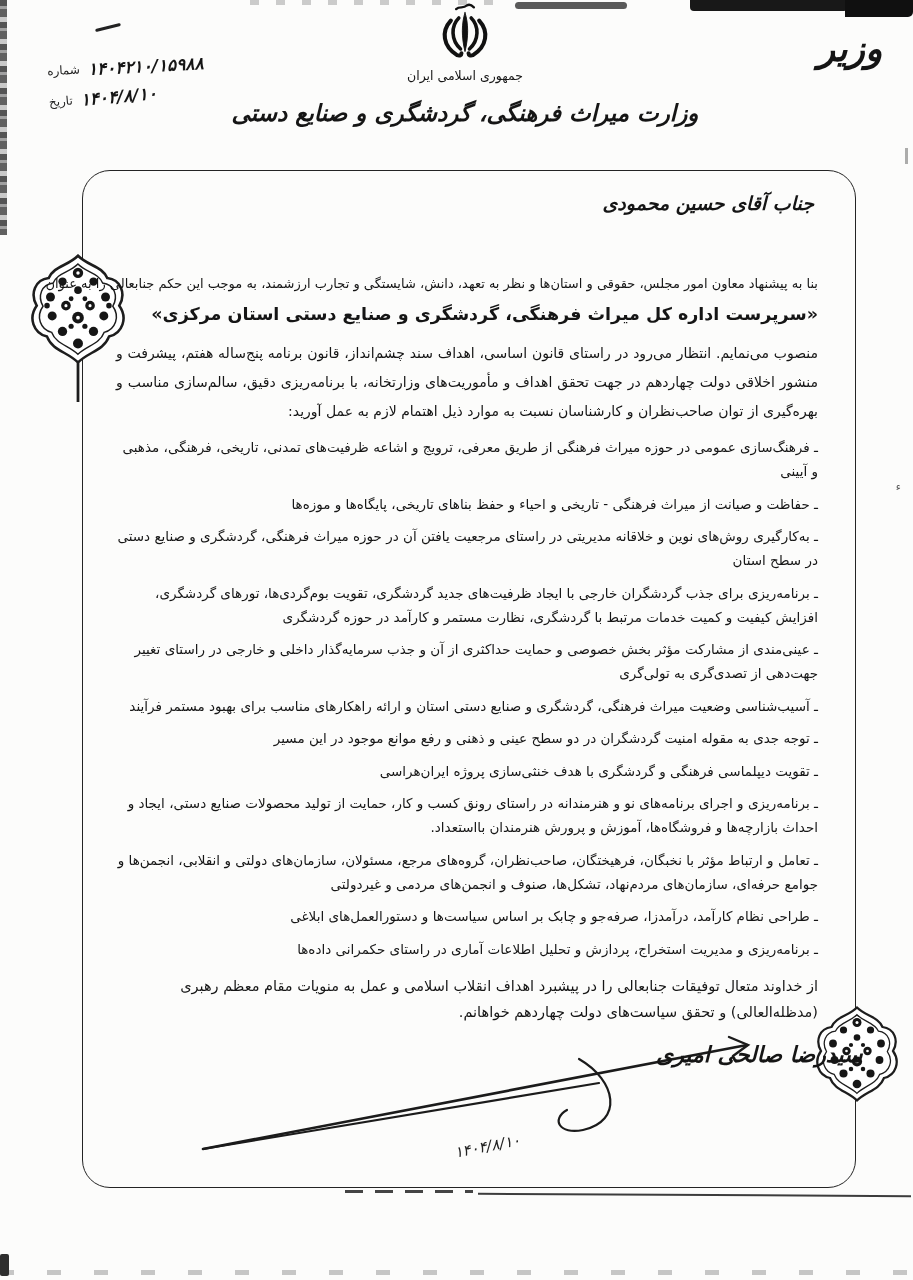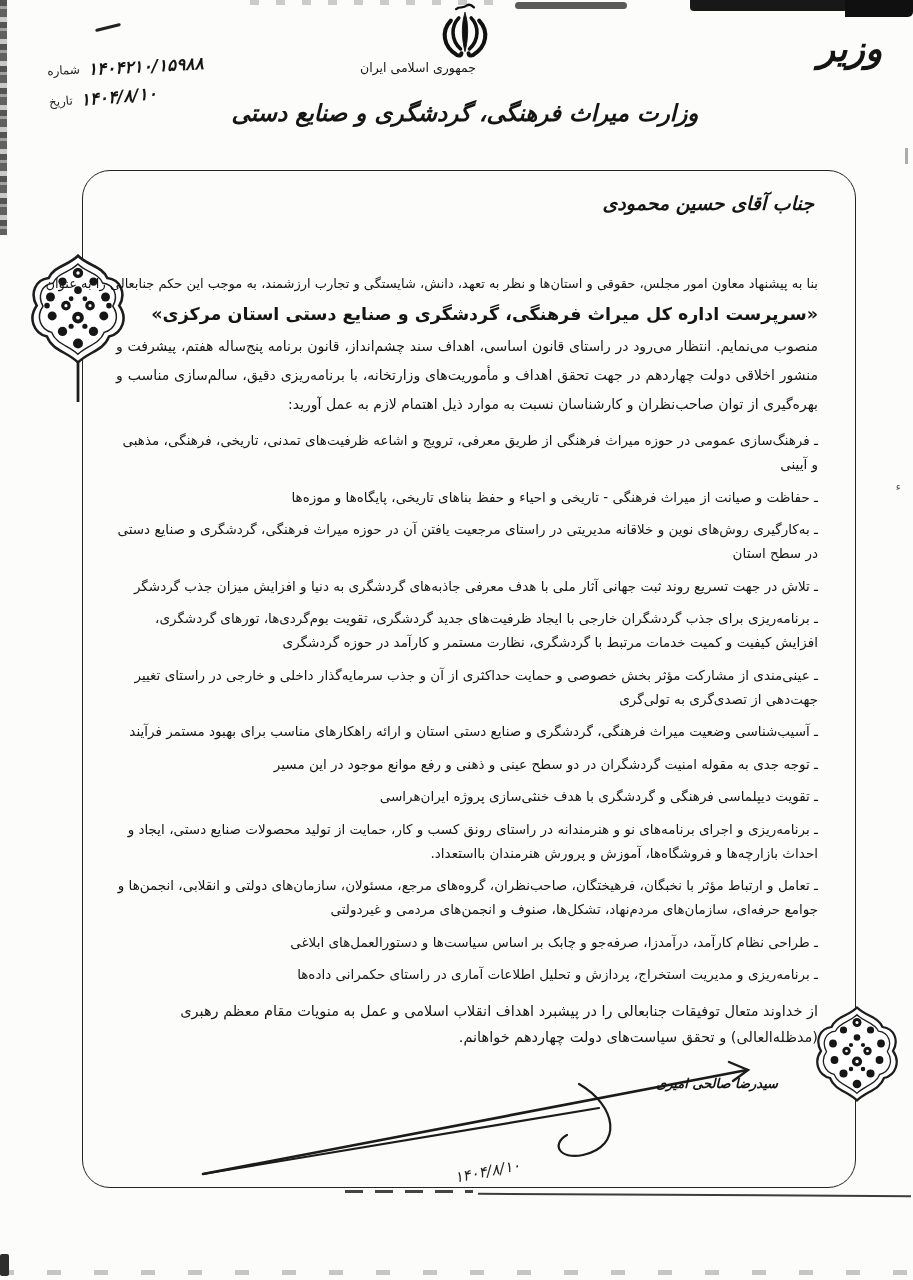--- a/index.html
+++ b/index.html
@@ -23,46 +23,46 @@
   .a-bottom-noise{left:0;top:1270px;width:913px;height:5px;
     background:repeating-linear-gradient(90deg,rgba(110,110,110,.38) 0 14px,transparent 14px 47px);}
   .a-bottom-blob{left:0;top:1254px;width:9px;height:22px;background:#2e2e2e;border-radius:2px;}
   .a-sig-dashes{left:345px;top:1190px;width:128px;height:3px;
     background:repeating-linear-gradient(90deg,#444 0 18px,transparent 18px 30px);}
   .a-sig-line{left:478px;top:1194px;width:433px;height:2px;background:#3c3c3c;transform:rotate(.3deg);}
   
   .minister{position:absolute;left:800px;top:28px;width:100px;text-align:center;
     font-size:36px;font-weight:bold;font-style:italic;letter-spacing:1px;}
   .emblem{position:absolute;left:434px;top:2px;width:62px;height:62px;}
-  .emblem-caption{position:absolute;left:360px;top:60px;width:210px;text-align:left;font-size:12.5px;}
+  .emblem-caption{position:absolute;left:360px;top:68px;width:210px;text-align:center;font-size:12.5px;}
   .ministry{position:absolute;left:135px;top:100px;width:660px;text-align:center;
     font-size:23px;font-weight:bold;font-style:italic;}
   .ref-block{position:absolute;left:48px;top:56px;width:200px;transform:rotate(-3deg);}
   .ref-row{display:flex;flex-direction:row-reverse;align-items:center;gap:8px;justify-content:flex-start;margin-bottom:8px;}
   .ref-label{font-size:12px;color:#222;}
   .ref-value{font-size:17px;font-weight:bold;font-style:italic;white-space:nowrap;}
   .ref-row.date{transform:rotate(-2deg);margin-right:14px;}
   
   .frame{position:absolute;left:82px;top:170px;width:774px;height:1018px;
     border:1.6px solid #242424;border-radius:28px;box-sizing:border-box;}
   .ornament{position:absolute;}
   .orn-left{left:26px;top:254px;width:104px;height:148px;}
   .orn-right{left:812px;top:999px;width:90px;height:110px;}
   
   .letter{position:absolute;left:82px;top:170px;width:774px;height:1018px;
     box-sizing:border-box;padding:20px 38px 0 34px;direction:rtl;}
   .addressee{font-size:19px;font-weight:bold;margin:2px 4px 0 0;font-style:italic;}
   .intro{margin-top:62px;text-align:center;font-size:13px;white-space:nowrap;}
   .appointment{margin-top:13px;font-size:17.5px;font-weight:bold;}
-  .body-par{margin-top:8px;font-size:14px;line-height:29px;text-align:justify;text-align-last:right;}
+  .body-par{margin-top:15px;font-size:14px;line-height:29px;text-align:justify;text-align-last:right;}
   .duties{margin-top:9px;}
   .duty{font-size:13.5px;line-height:24px;margin-bottom:8.5px;text-align:right;}
   .closing{margin-top:12px;font-size:14.5px;line-height:26px;font-weight:500;}
   .signature{position:relative;height:135px;margin-top:4px;}
-  .sig-name{position:absolute;left:540px;top:22px;font-size:13px;font-weight:bold;
+  .sig-name{position:absolute;left:540px;top:13px;font-size:22px;font-weight:bold;
     font-style:italic;white-space:nowrap;direction:rtl;text-align:center;}
   .sig-svg{position:absolute;left:15px;top:0;}
 </style>
 </head>
 <body>
 
 <div class="page">
 
   <div class="artifact a-top-1"></div>
   <div class="artifact a-top-2"></div>
@@ -173,21 +173,20 @@
 
   <div class="letter">
     <div class="addressee">جناب آقای حسین محمودی</div>
     <div class="intro">بنا به پیشنهاد معاون امور مجلس، حقوقی و استان‌ها و نظر به تعهد، دانش، شایستگی و تجارب ارزشمند، به موجب این حکم جنابعالی را به عنوان</div>
     <div class="appointment">«سرپرست اداره کل میراث فرهنگی، گردشگری و صنایع دستی استان مرکزی»</div>
     <div class="body-par">منصوب می‌نمایم. انتظار می‌رود در راستای قانون اساسی، اهداف سند چشم‌انداز، قانون برنامه پنج‌ساله هفتم، پیشرفت و منشور اخلاقی دولت چهاردهم در جهت تحقق اهداف و مأموریت‌های وزارتخانه، با برنامه‌ریزی دقیق، سالم‌سازی مناسب و بهره‌گیری از توان صاحب‌نظران و کارشناسان نسبت به موارد ذیل اهتمام لازم به عمل آورید:</div>
     <div class="duties">
         <div class="duty">ـ فرهنگ‌سازی عمومی در حوزه میراث فرهنگی از طریق معرفی، ترویج و اشاعه ظرفیت‌های تمدنی، تاریخی، فرهنگی، مذهبی و آیینی</div>
         <div class="duty">ـ حفاظت و صیانت از میراث فرهنگی - تاریخی و احیاء و حفظ بناهای تاریخی، پایگاه‌ها و موزه‌ها</div>
         <div class="duty">ـ به‌کارگیری روش‌های نوین و خلاقانه مدیریتی در راستای مرجعیت یافتن آن در حوزه میراث فرهنگی، گردشگری و صنایع دستی در سطح استان</div>
-        <div class="duty">ـ تلاش در جهت تسریع روند ثبت جهانی آثار ملی با هدف معرفی جاذبه‌های گردشگری به دنیا و افزایش میزان جذب گردشگر</div>
         <div class="duty">ـ برنامه‌ریزی برای جذب گردشگران خارجی با ایجاد ظرفیت‌های جدید گردشگری، تقویت بوم‌گردی‌ها، تورهای گردشگری، افزایش کیفیت و کمیت خدمات مرتبط با گردشگری، نظارت مستمر و کارآمد در حوزه گردشگری</div>
         <div class="duty">ـ عینی‌مندی از مشارکت مؤثر بخش خصوصی و حمایت حداکثری از آن و جذب سرمایه‌گذار داخلی و خارجی در راستای تغییر جهت‌دهی از تصدی‌گری به تولی‌گری</div>
         <div class="duty">ـ آسیب‌شناسی وضعیت میراث فرهنگی، گردشگری و صنایع دستی استان و ارائه راهکارهای مناسب برای بهبود مستمر فرآیند</div>
         <div class="duty">ـ توجه جدی به مقوله امنیت گردشگران در دو سطح عینی و ذهنی و رفع موانع موجود در این مسیر</div>
         <div class="duty">ـ تقویت دیپلماسی فرهنگی و گردشگری با هدف خنثی‌سازی پروژه ایران‌هراسی</div>
         <div class="duty">ـ برنامه‌ریزی و اجرای برنامه‌های نو و هنرمندانه در راستای رونق کسب و کار، حمایت از تولید محصولات صنایع دستی، ایجاد و احداث بازارچه‌ها و فروشگاه‌ها، آموزش و پرورش هنرمندان بااستعداد.</div>
         <div class="duty">ـ تعامل و ارتباط مؤثر با نخبگان، فرهیختگان، صاحب‌نظران، گروه‌های مرجع، مسئولان، سازمان‌های دولتی و انقلابی، انجمن‌ها و جوامع حرفه‌ای، سازمان‌های مردم‌نهاد، تشکل‌ها، صنوف و انجمن‌های مردمی و غیردولتی</div>
         <div class="duty">ـ طراحی نظام کارآمد، درآمدزا، صرفه‌جو و چابک بر اساس سیاست‌ها و دستورالعمل‌های ابلاغی</div>
         <div class="duty">ـ برنامه‌ریزی و مدیریت استخراج، پردازش و تحلیل اطلاعات آماری در راستای حکمرانی داده‌ها</div>
       </div>

